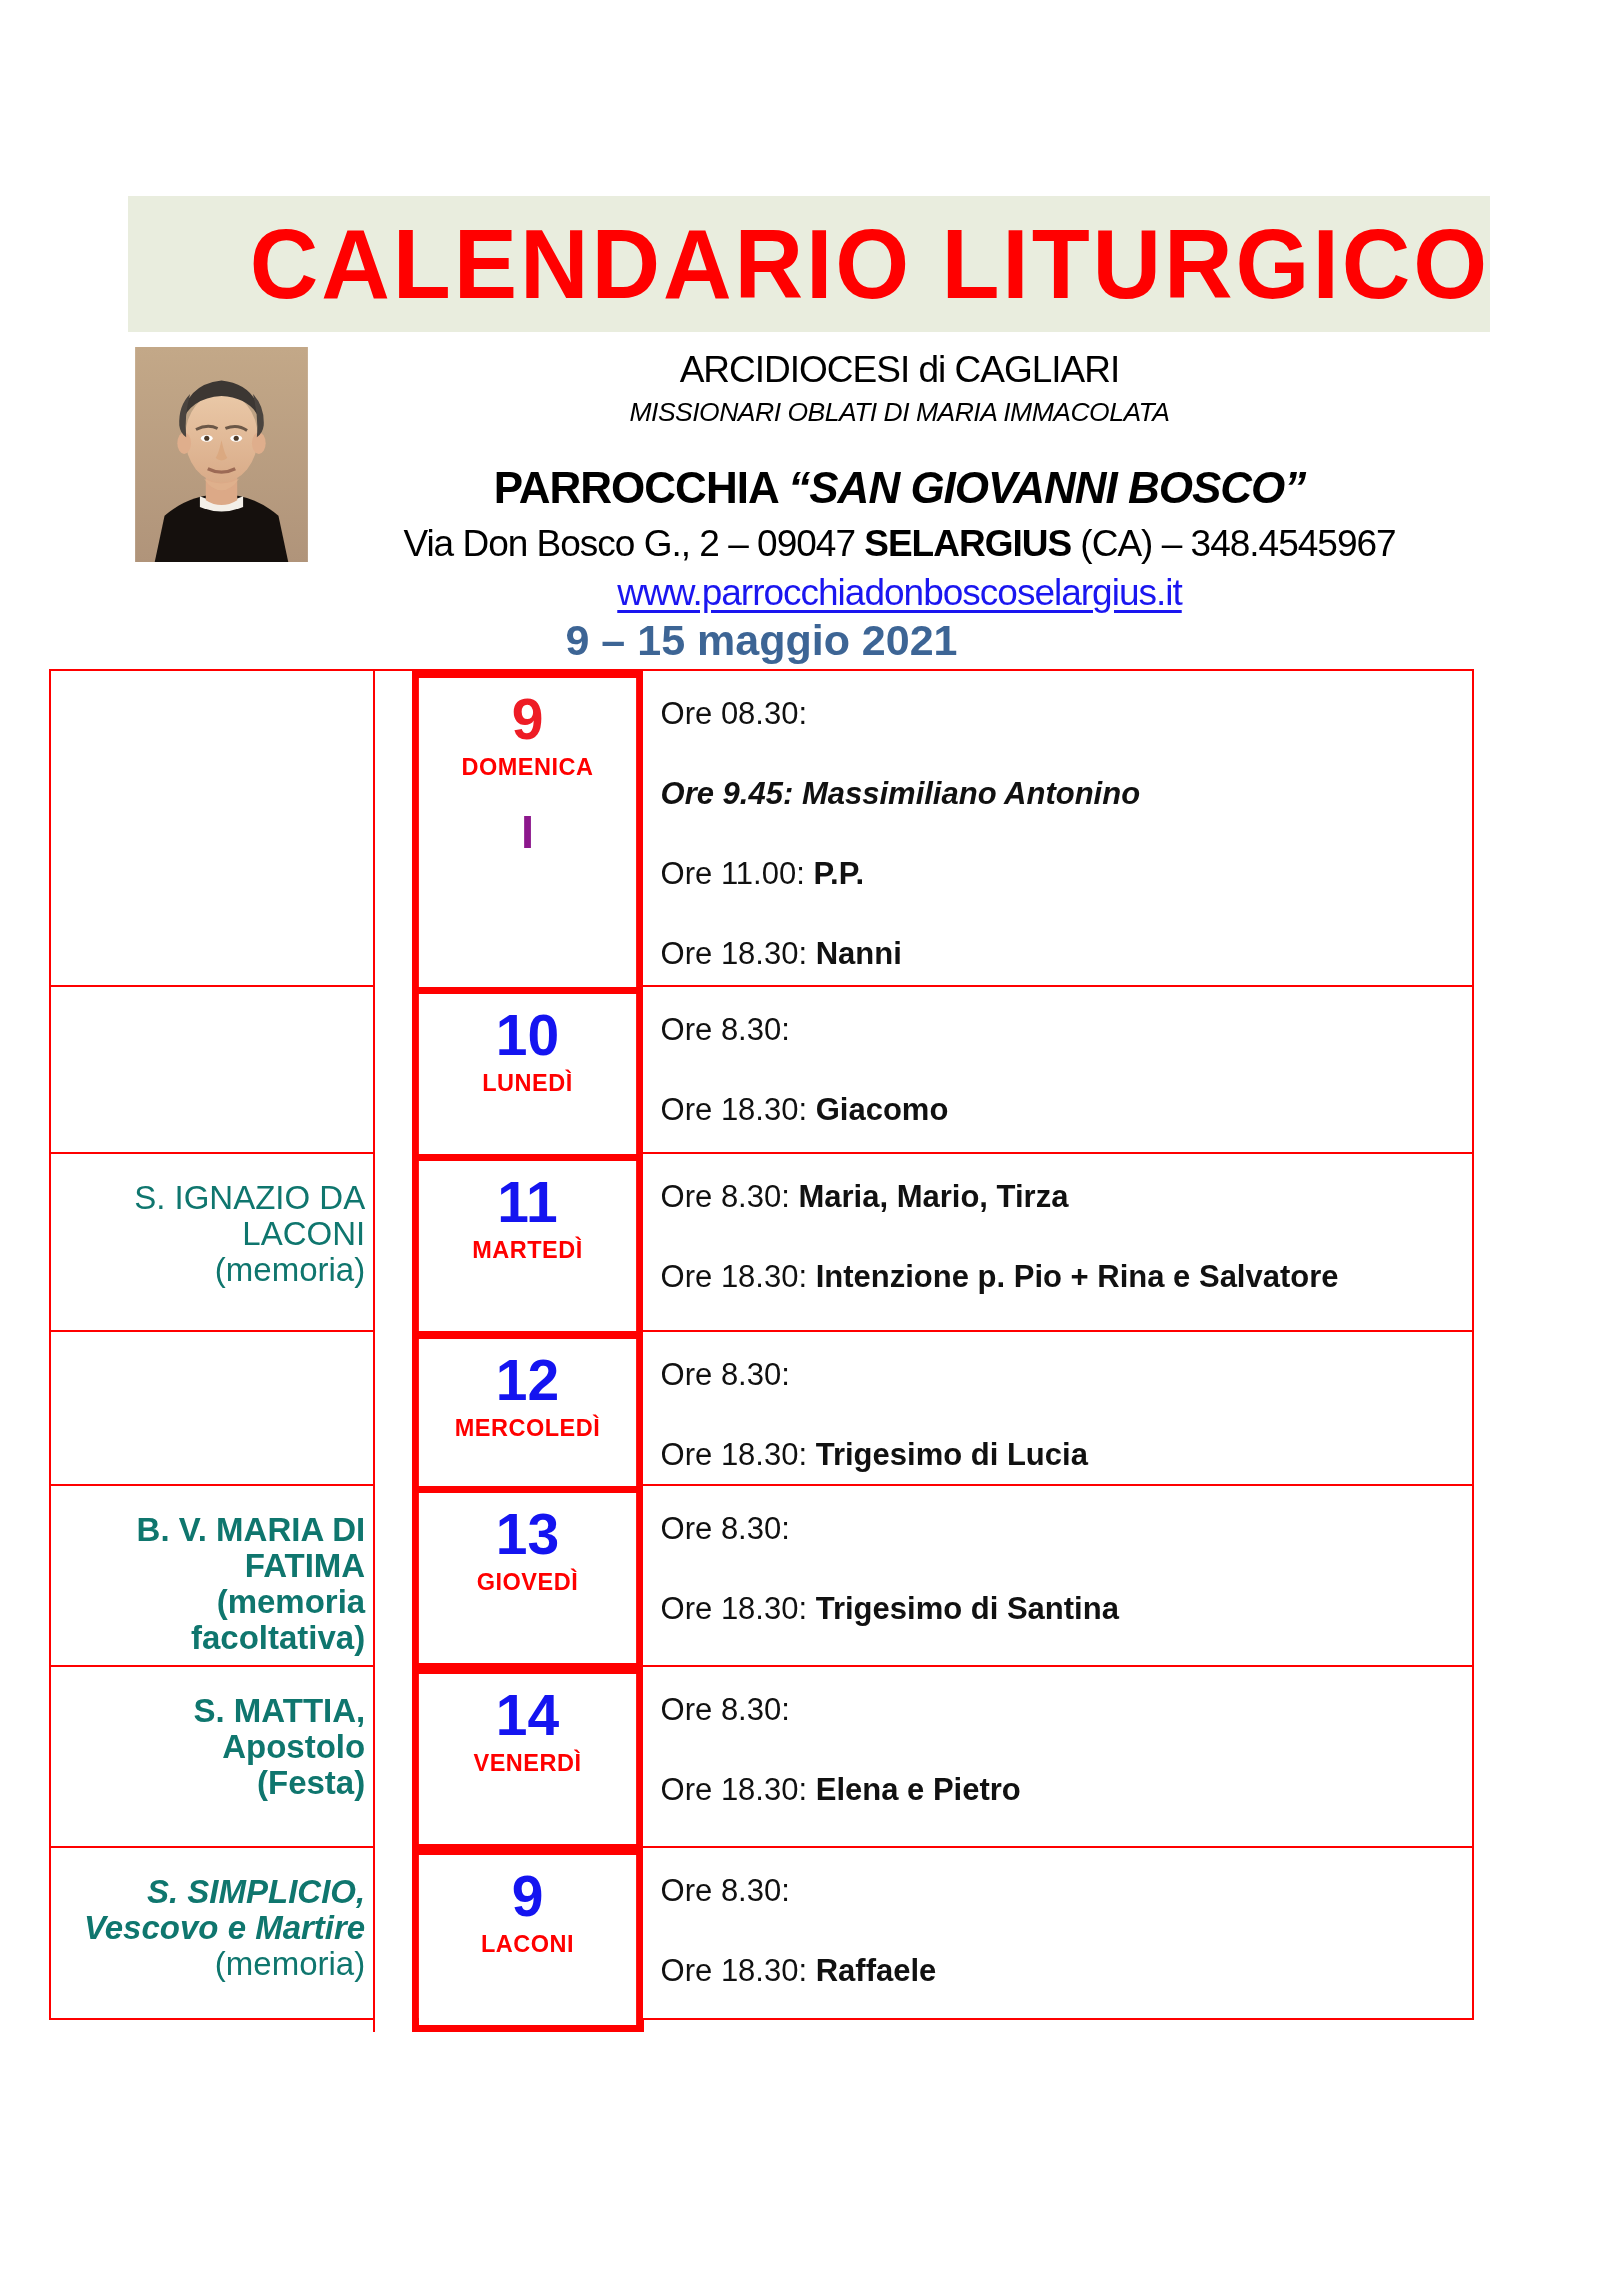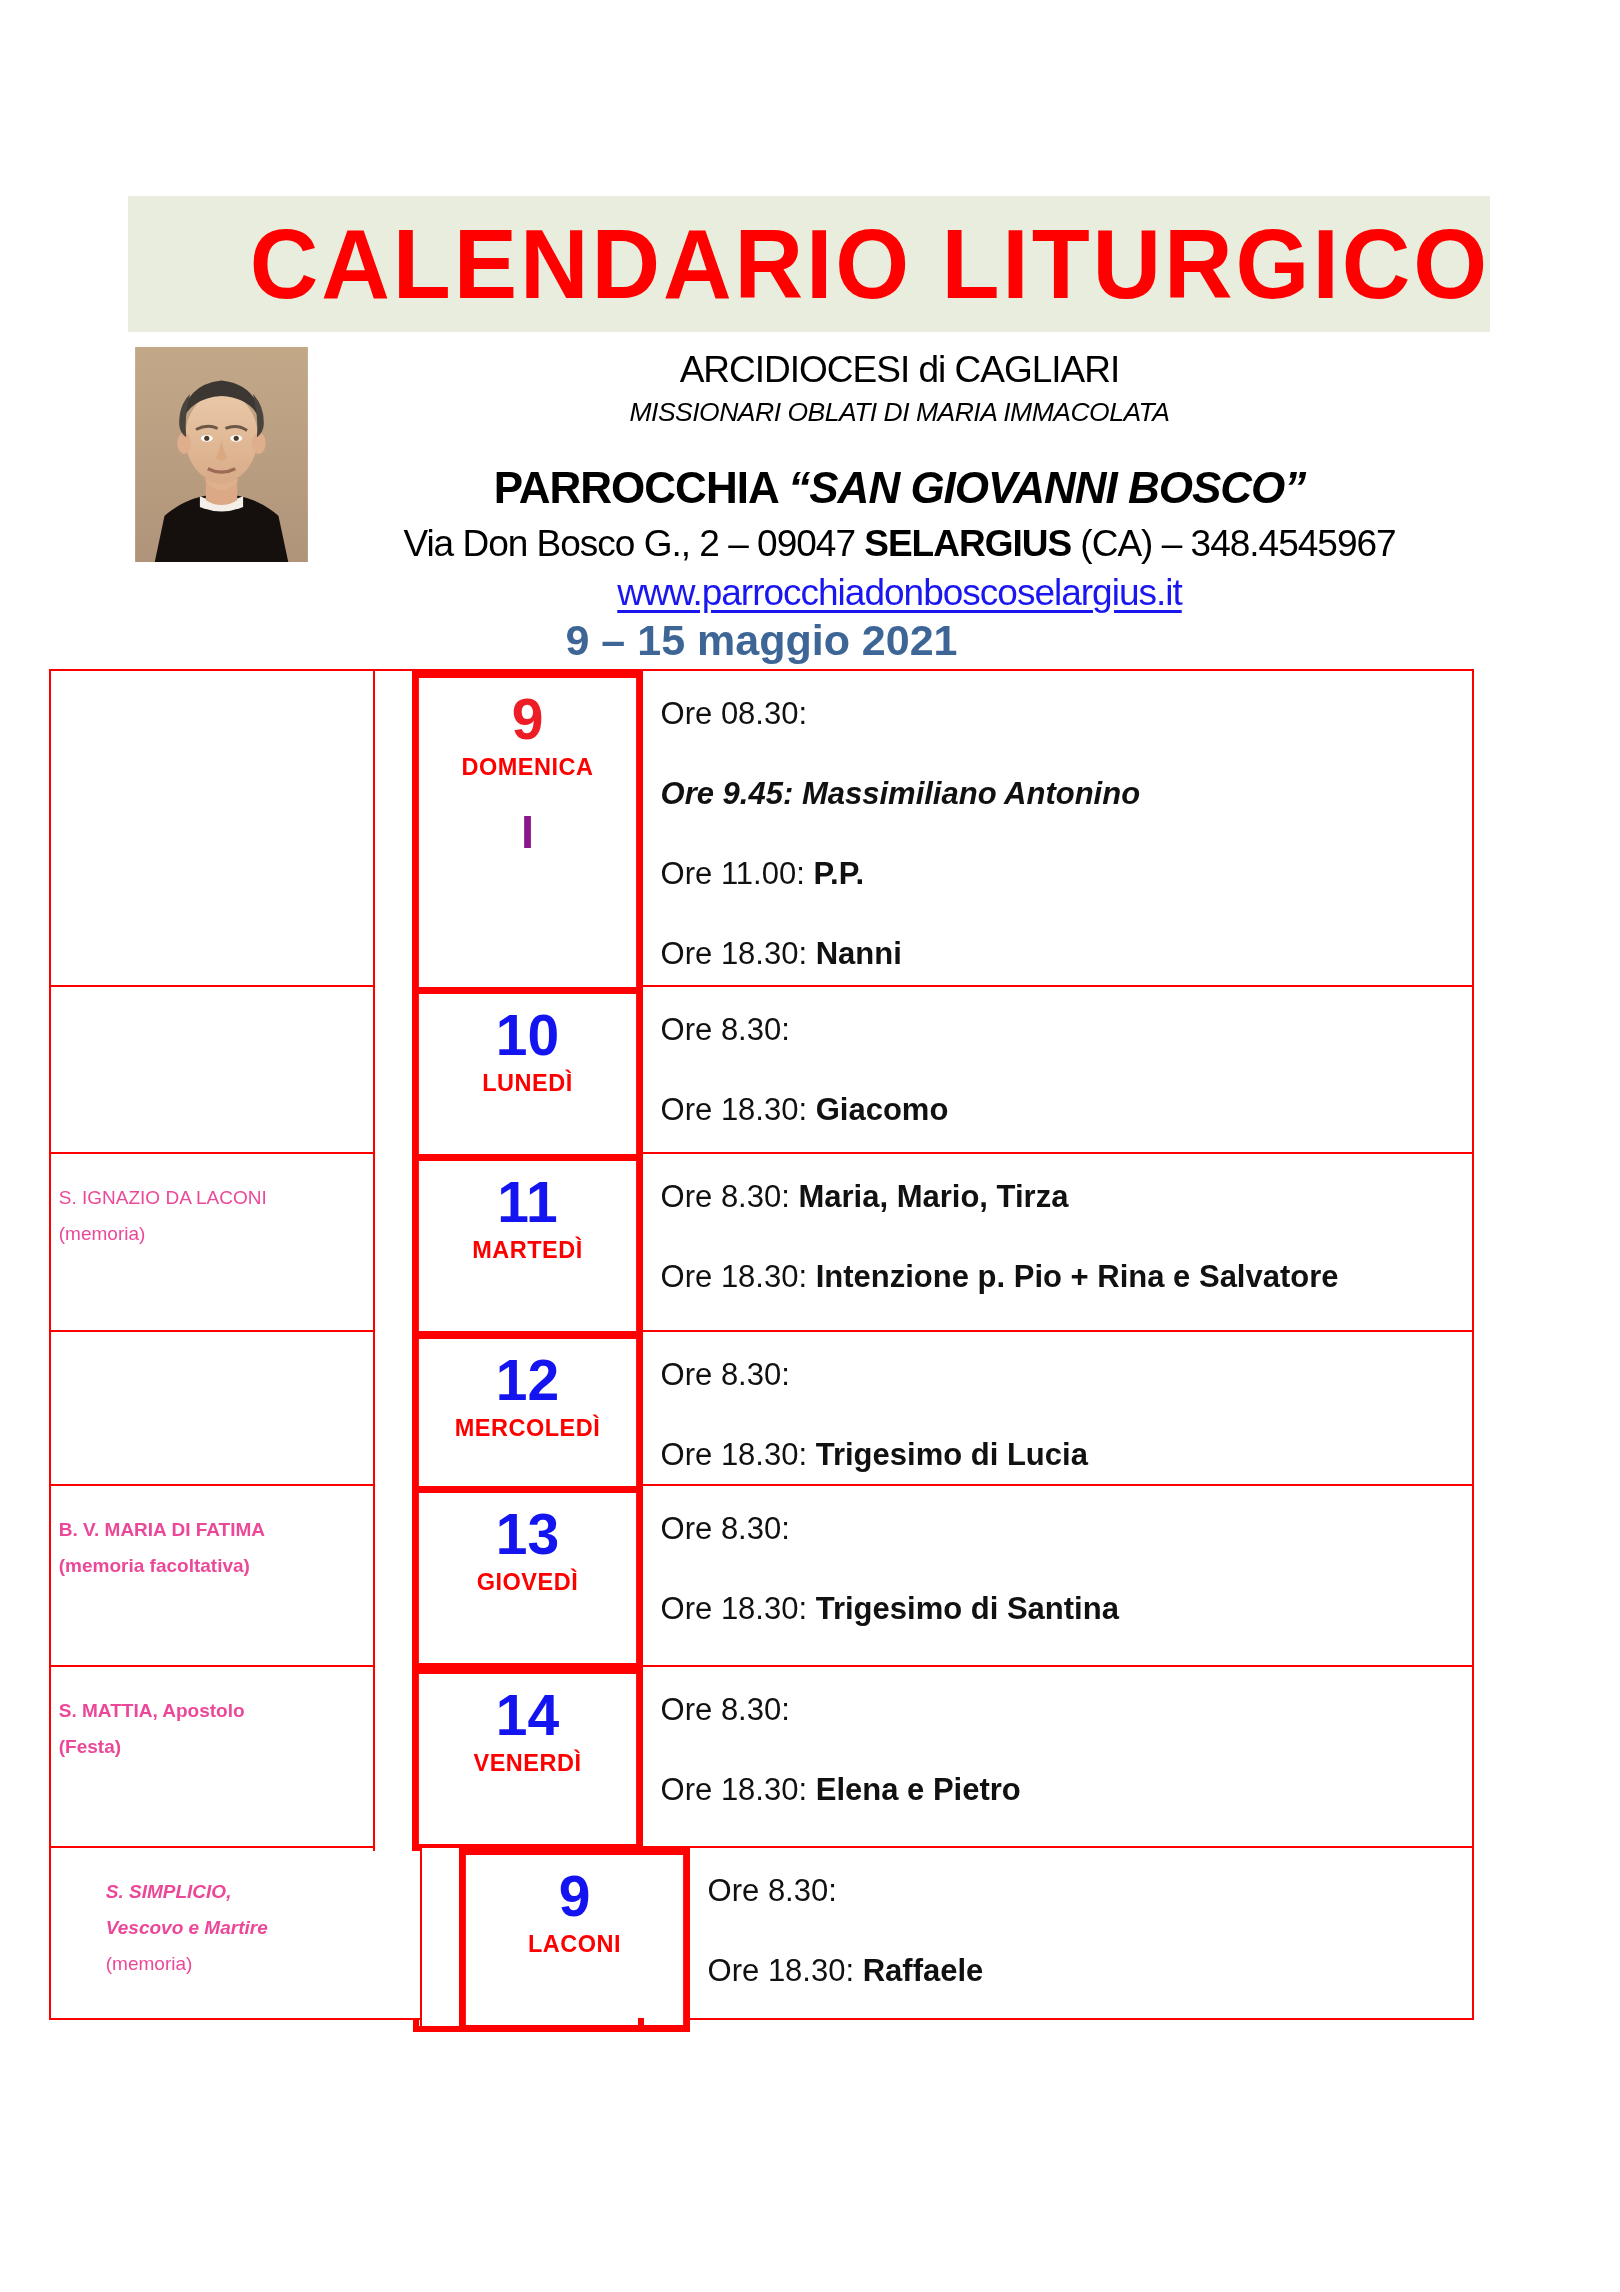--- a/index.html
+++ b/index.html
@@ -37,22 +37,22 @@
   }
   
   .cal-table{
     position:absolute;left:49px;top:669px;width:1425px;
     border:2px solid #ff0000;box-sizing:border-box;background:#fff;
   }
   .day-row{display:grid;grid-template-columns:324px 37px 231px 1fr;box-sizing:border-box;}
   .day-row + .day-row{border-top:2px solid #ff0000;}
   .saint-cell{
     border-right:2px solid #ff0000;box-sizing:border-box;
-    text-align:left;padding:25.5px 7.8px 0 7.8px;
-    color:#ec4899;font-size:19px;line-height:36px;
+    text-align:right;padding:25.5px 7.8px 0 7.8px;
+    color:#0f766e;font-size:33px;line-height:36px;
   }
   .saint-line.bold{font-weight:bold;}
   .saint-line.bold-italic{font-weight:bold;font-style:italic;}
   .gutter-cell{background:#fff;}
   .day-box{
     box-shadow:inset 0 0 0 6.9px #ff0000;box-sizing:border-box;
     display:flex;flex-direction:column;align-items:center;padding-top:15.7px;
     background:#fff;
   }
   .day-number{font-size:57px;font-weight:bold;line-height:65px;color:#1414f0;}
@@ -212,21 +212,21 @@
         <div class="gutter-cell"></div>
         <div class="day-box">
           <div class="day-number">14</div>
           <div class="weekday-label">VENERDÌ</div>
         </div>
         <div class="masses-cell">
           <div class="mass-line"><span class="mass-time">Ore 8.30:</span></div>
           <div class="mass-line"><span class="mass-time">Ore 18.30:</span> <span class="mass-name">Elena e Pietro</span></div>
         </div>
       </div>
-      <div class="day-row" style="height: 172px; padding-left: 47px;">
+      <div class="day-row" style="height: 172px;">
         <div class="saint-cell">
           <div class="saint-line bold-italic">S. SIMPLICIO,</div>
           <div class="saint-line bold-italic">Vescovo e Martire</div>
           <div class="saint-line regular">(memoria)</div>
         </div>
         <div class="gutter-cell"></div>
         <div class="day-box">
           <div class="day-number">9</div>
           <div class="weekday-label">LACONI</div>
         </div>

